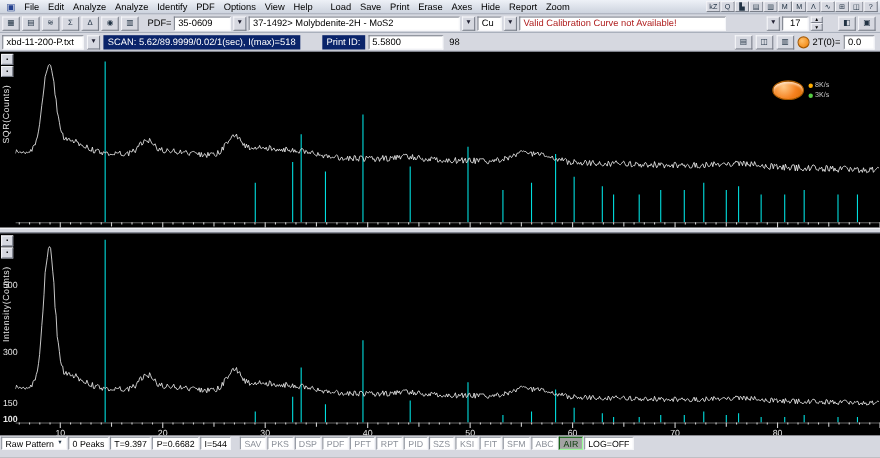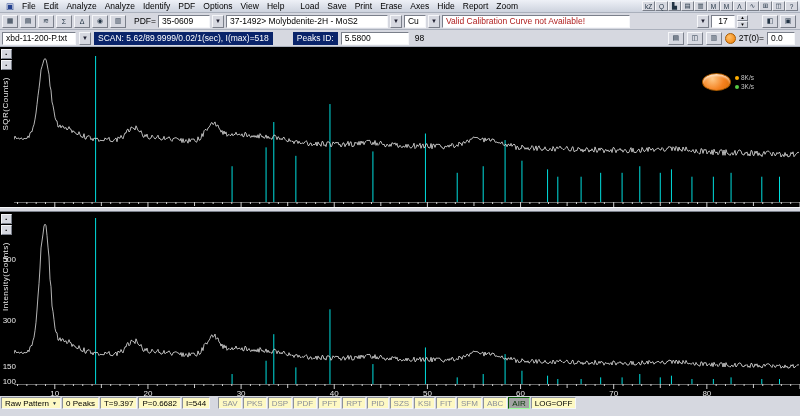--- a/index.html
+++ b/index.html
@@ -31,21 +31,21 @@
   .corner-btns .btn3d{width:11px;height:10px;font-size:5px;}
   .rate{position:absolute;left:702px;top:26px;display:flex;align-items:center;gap:4px;}
   .rate-ellipse{width:27px;height:16px;border-radius:50%;background:radial-gradient(circle at 35% 30%,#ffc987,#f58220 55%,#d96a00);border:1px solid #a85a00;box-shadow:inset 0 2px 2px rgba(255,255,255,.6);}
   .rate-badges{display:flex;flex-direction:column;gap:2px;}
   .rate-badge{display:flex;align-items:center;gap:2px;color:#c2c2c2;font-size:6.5px;}
   .dot{width:4px;height:4px;border-radius:50%;}
   .dot-a{background:#ffae00;}
   .dot-b{background:#55cc44;}
   
   .statusbar{top:396px;height:14px;gap:1px;padding-left:1px;background:#d6d8e0;font-size:8px;}
-  .seg{border:1px solid;border-color:#8d929c #f5f6f9 #f5f6f9 #8d929c;padding:0 3px;height:12px;display:flex;align-items:center;box-sizing:border-box;background:#fef9c3;white-space:nowrap;}
+  .seg{border:1px solid;border-color:#8d929c #f5f6f9 #f5f6f9 #8d929c;padding:0 3px;height:12px;display:flex;align-items:center;box-sizing:border-box;background:#ffffff;white-space:nowrap;}
   .seg.disabled{color:#8a8f98;}
   .seg.green{background:#a3a3a3;color:#073807;border-color:#0a5c0a #9dff9d #9dff9d #0a5c0a;}
   .seg .carr{font-size:5px;margin-left:3px;color:#234;}
 </style>
 </head>
 <body>
 
 <div class="window">
 
   <div class="bar menubar">
@@ -89,21 +89,21 @@
     <span class="btn3d icon-btn">▤</span>
     <span class="btn3d icon-btn">≋</span>
     <span class="btn3d icon-btn">Σ</span>
     <span class="btn3d icon-btn">Δ</span>
     <span class="btn3d icon-btn">◉</span>
     <span class="btn3d icon-btn">▥</span>
     <span style="width:4px"></span>
     <span style="font-size:8.5px">PDF=</span>
     <span class="inset" style="width:52px">35-0609</span>
     <span class="btn3d combo-arrow">▼</span>
-    <span class="inset" style="width:162px">37-1492&gt; Molybdenite-2H - MoS2</span>
+    <span class="inset" style="width:192px">37-1492&gt; Molybdenite-2H - MoS2</span>
     <span class="btn3d combo-arrow">▼</span>
     <span class="inset" style="width:22px">Cu</span>
     <span class="btn3d combo-arrow">▼</span>
     <span class="inset warning" style="width:188px">Valid Calibration Curve not Available!</span>
     <span class="spacer"></span>
     <span class="btn3d combo-arrow">▼</span>
     <span class="inset" style="width:24px;justify-content:center">17</span>
     <span class="updown">
       <span class="btn3d">▲</span>
       <span class="btn3d">▼</span>
@@ -112,21 +112,21 @@
     <span class="btn3d icon-btn">◧</span>
     <span class="btn3d icon-btn">▣</span>
     <span style="width:2px"></span>
   </div>
 
   <div class="bar toolbar3">
     <span class="inset" style="width:74px">xbd-11-200-P.txt</span>
     <span class="btn3d combo-arrow">▼</span>
     <span class="bluelabel">SCAN: 5.62/89.9999/0.02/1(sec), I(max)=518</span>
     <span style="width:14px"></span>
-    <span class="bluelabel">Peaks ID:</span>
+    <span class="bluelabel">Print ID:</span>
     <span class="inset" style="width:68px">5.5800</span>
     <span style="font-size:8.5px;padding-left:3px">98</span>
     <span class="spacer"></span>
     <span class="btn3d icon-btn">▤</span>
     <span class="btn3d icon-btn">◫</span>
     <span class="btn3d icon-btn">▥</span>
     <span class="orange-dot"></span>
     <span style="font-size:8.5px">2T(0)=</span>
     <span class="inset" style="width:28px">0.0</span>
     <span style="width:2px"></span>
@@ -393,21 +393,21 @@
         <text x="227.0997866793079" y="184" fill="#e6e6e6" font-size="8" text-anchor="middle" font-family="Liberation Sans, sans-serif">30</text>
         <text x="320.24982223275657" y="184" fill="#e6e6e6" font-size="8" text-anchor="middle" font-family="Liberation Sans, sans-serif">40</text>
         <text x="413.3998577862053" y="184" fill="#e6e6e6" font-size="8" text-anchor="middle" font-family="Liberation Sans, sans-serif">50</text>
         <text x="506.549893339654" y="184" fill="#e6e6e6" font-size="8" text-anchor="middle" font-family="Liberation Sans, sans-serif">60</text>
         <text x="599.6999288931025" y="184" fill="#e6e6e6" font-size="8" text-anchor="middle" font-family="Liberation Sans, sans-serif">70</text>
         <text x="692.8499644465513" y="184" fill="#e6e6e6" font-size="8" text-anchor="middle" font-family="Liberation Sans, sans-serif">80</text>
       </svg>
   <span class="ytick" style="top: 180.426px;">500</span>
       <span class="ytick" style="top: 241.456px;">300</span>
       <span class="ytick" style="top: 287.228px;">150</span>
-      <span class="ytick" style="top: 302.485px;">100</span>
+      <span class="ytick" style="top: 302.485px; font-weight: bold;">100</span>
     </div>
 
   <div class="bar statusbar">
     <span class="seg">
         <span>Raw Pattern</span>
         <span class="carr">▼</span>
       </span>
     <span class="seg">0 Peaks</span>
     <span class="seg">T=9.397</span>
     <span class="seg">P=0.6682</span>

